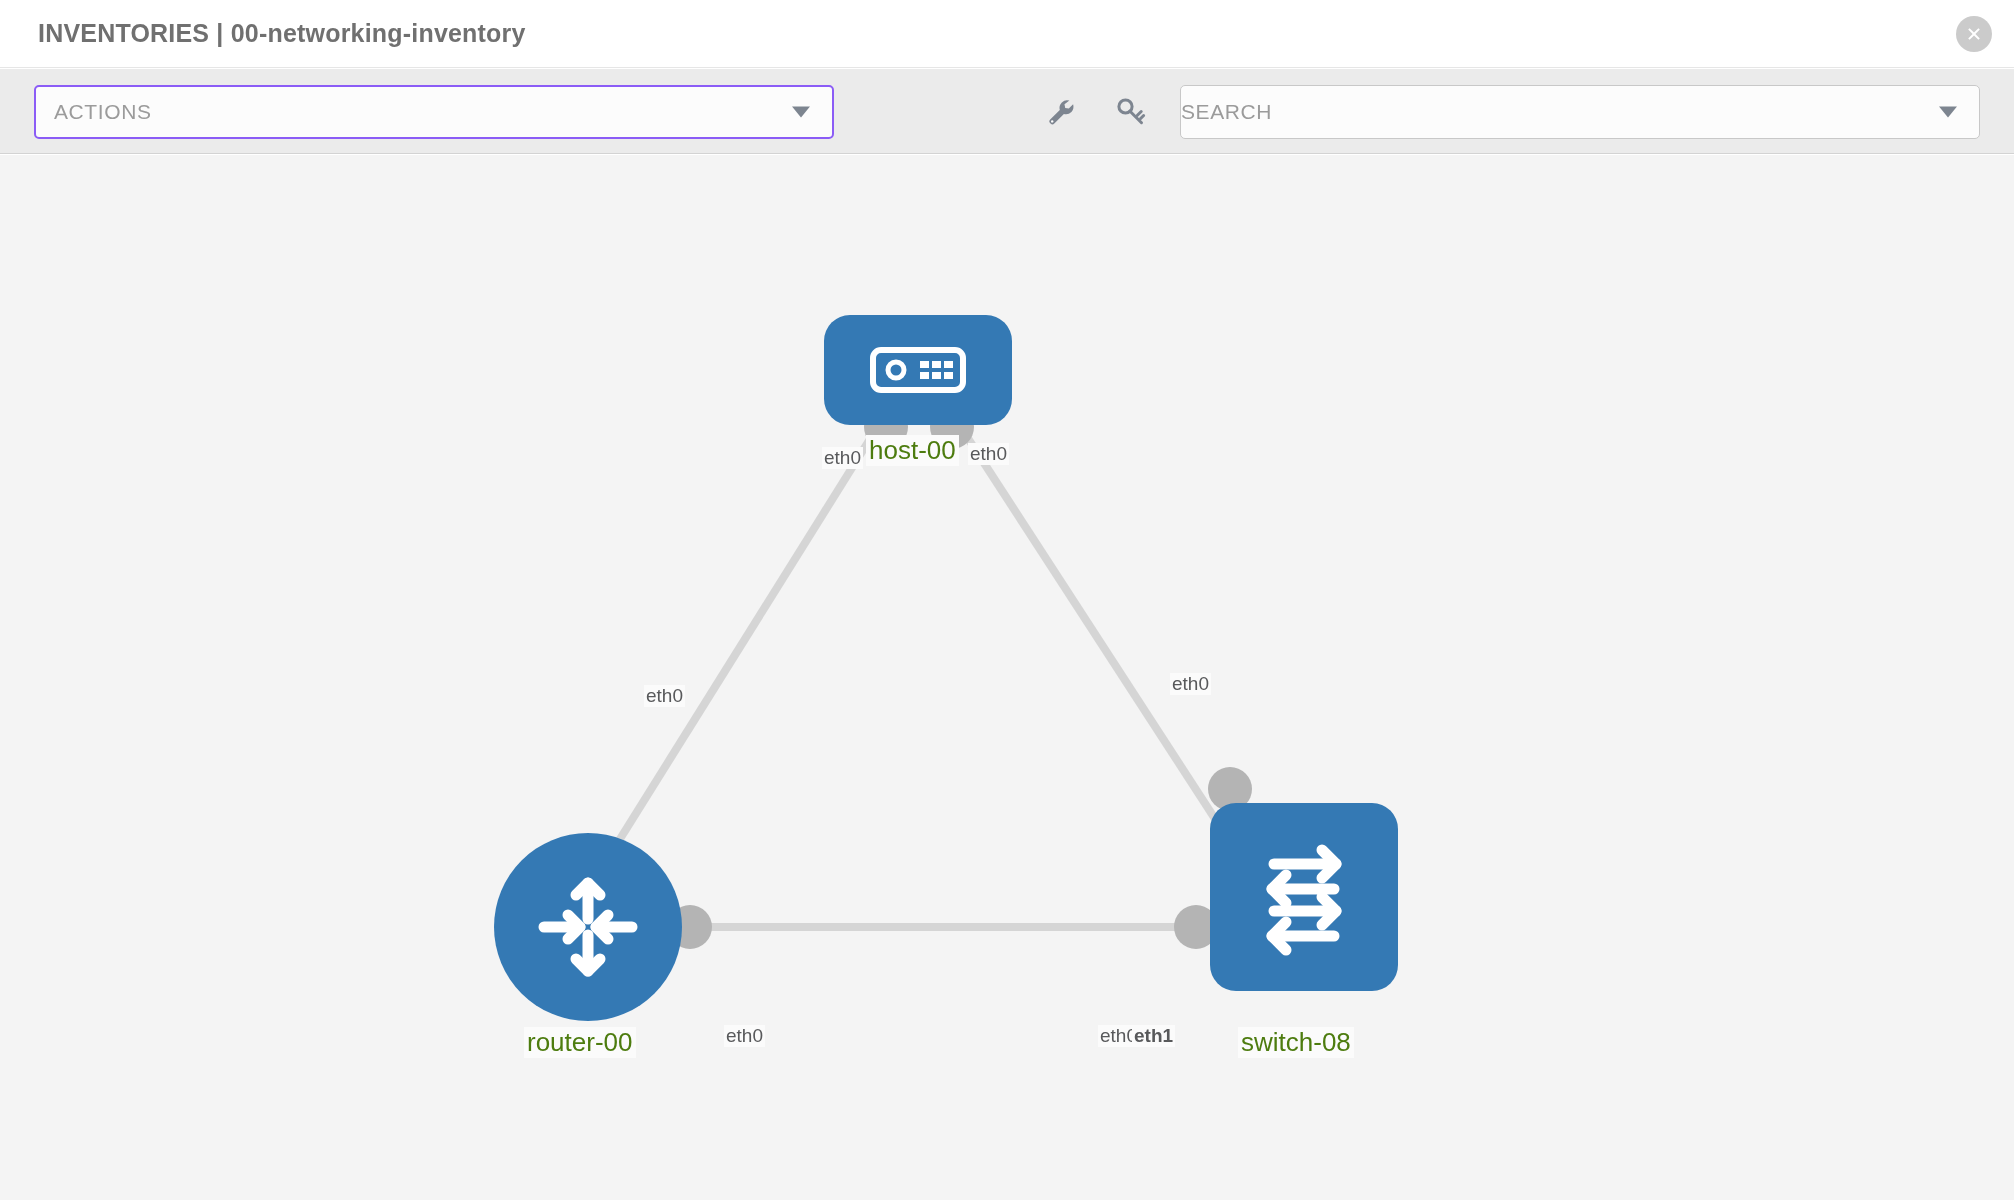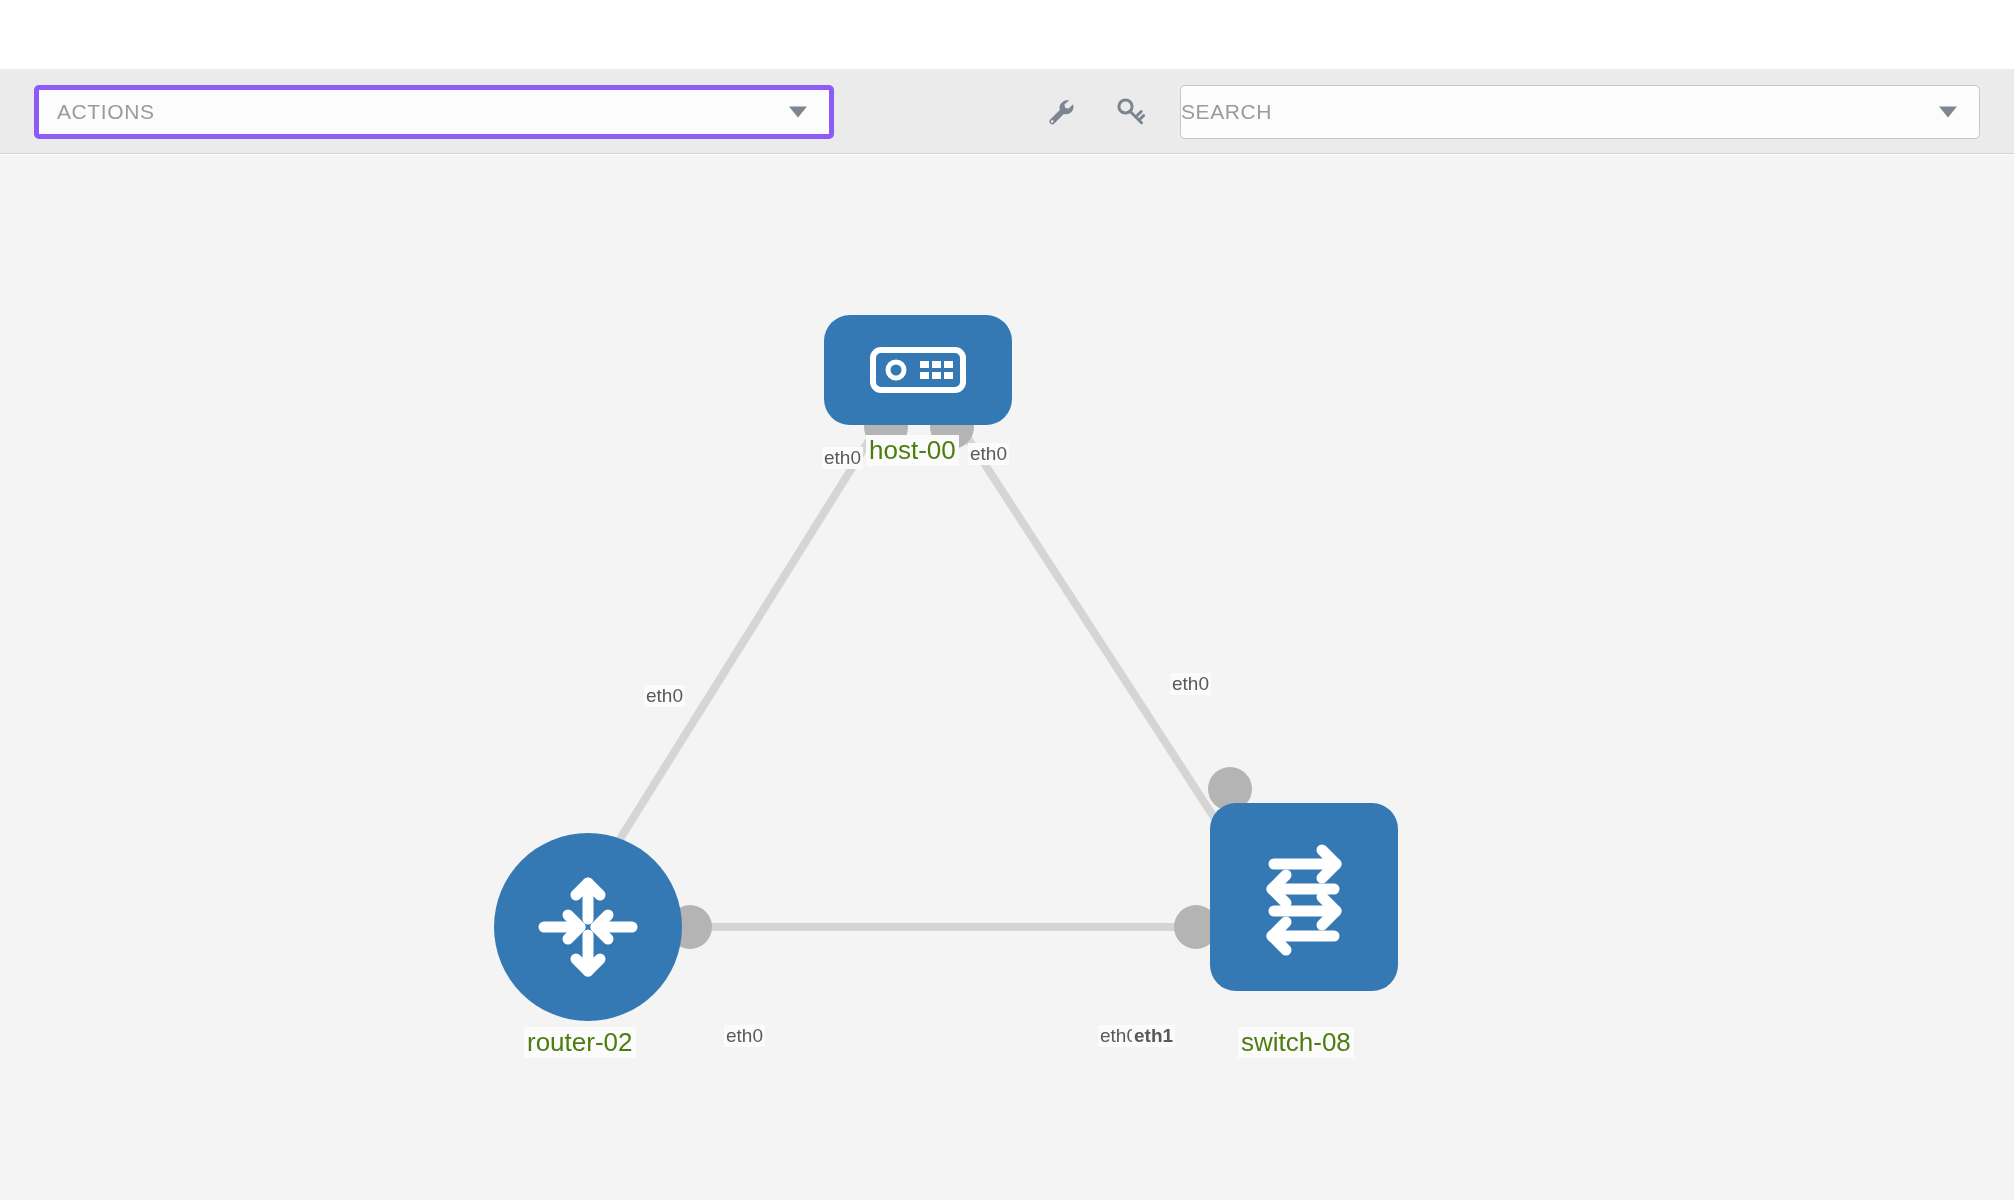--- a/index.html
+++ b/index.html
@@ -40,21 +40,21 @@
   .toolbar {
     position: absolute; left: 0; top: 69px;
     width: 2014px; height: 85px;
     background: #ebebeb;
     border-bottom: 1px solid #d3d3d3;
   }
   .actions-select {
     position: absolute; left: 34px; top: 16px;
     width: 800px; height: 54px;
     background: #fcfcfc;
-    border: 5px solid #8b5cf6;
+    border: 2px solid #8b5cf6;
     border-radius: 5px;
     display: flex; align-items: center;
     cursor: pointer;
   }
   .actions-label {
     margin-left: 18px;
     font-size: 21px;
     color: #9b9b9b;
     letter-spacing: 0.6px;
   }
@@ -125,20 +125,28 @@
     white-space: nowrap;
     padding: 0 2px;
     text-align: right;
   }
 </style>
 </head>
 <body>
 
 <div id="app">
 
+  <div class="header">
+    <div class="page-title">INVENTORIES | 00-networking-inventory</div>
+    <div class="close-btn">
+      <svg width="20" height="20" viewBox="0 0 20 20" aria-hidden="true">
+        <path d="M5.6 4.2 L10 8.6 L14.4 4.2 L15.8 5.6 L11.4 10 L15.8 14.4 L14.4 15.8 L10 11.4 L5.6 15.8 L4.2 14.4 L8.6 10 L4.2 5.6 Z" fill="#ffffff"></path>
+      </svg>
+    </div>
+  </div>
 
   <div class="toolbar">
 
     <div class="actions-select">
       <span class="actions-label">ACTIONS</span>
       <span class="caret"></span>
     </div>
 
     <div class="tool-icon wrench">
       <svg width="32" height="32" viewBox="0 0 32 32" aria-hidden="true">
@@ -207,21 +215,21 @@
               <path d="M48 92 L60 104 L72 92"></path>
 
             <path d="M16 60 L52 60"></path>
               <path d="M40 48 L52 60 L40 72"></path>
 
             <path d="M104 60 L68 60"></path>
               <path d="M80 48 L68 60 L80 72"></path>
           </g>
         </svg>
       </div>
-      <div class="node-label" style="left:524px; top:872px;">router-02</div>
+      <div class="node-label" style="left:524px; top:872px;">router-00</div>
     </div>
 
     <div class="node">
       <div class="node-shape" style="left:1210px; top:648px; width:188px; height:188px; border-radius:26px;">
         <svg width="120" height="120" viewBox="0 0 120 120" aria-hidden="true">
           <g stroke="#ffffff" stroke-width="11" stroke-linecap="round" stroke-linejoin="round" fill="none">
 
             <path d="M30 27 L92 27"></path>
               <path d="M78 13 L92 27 L78 41"></path>
 

